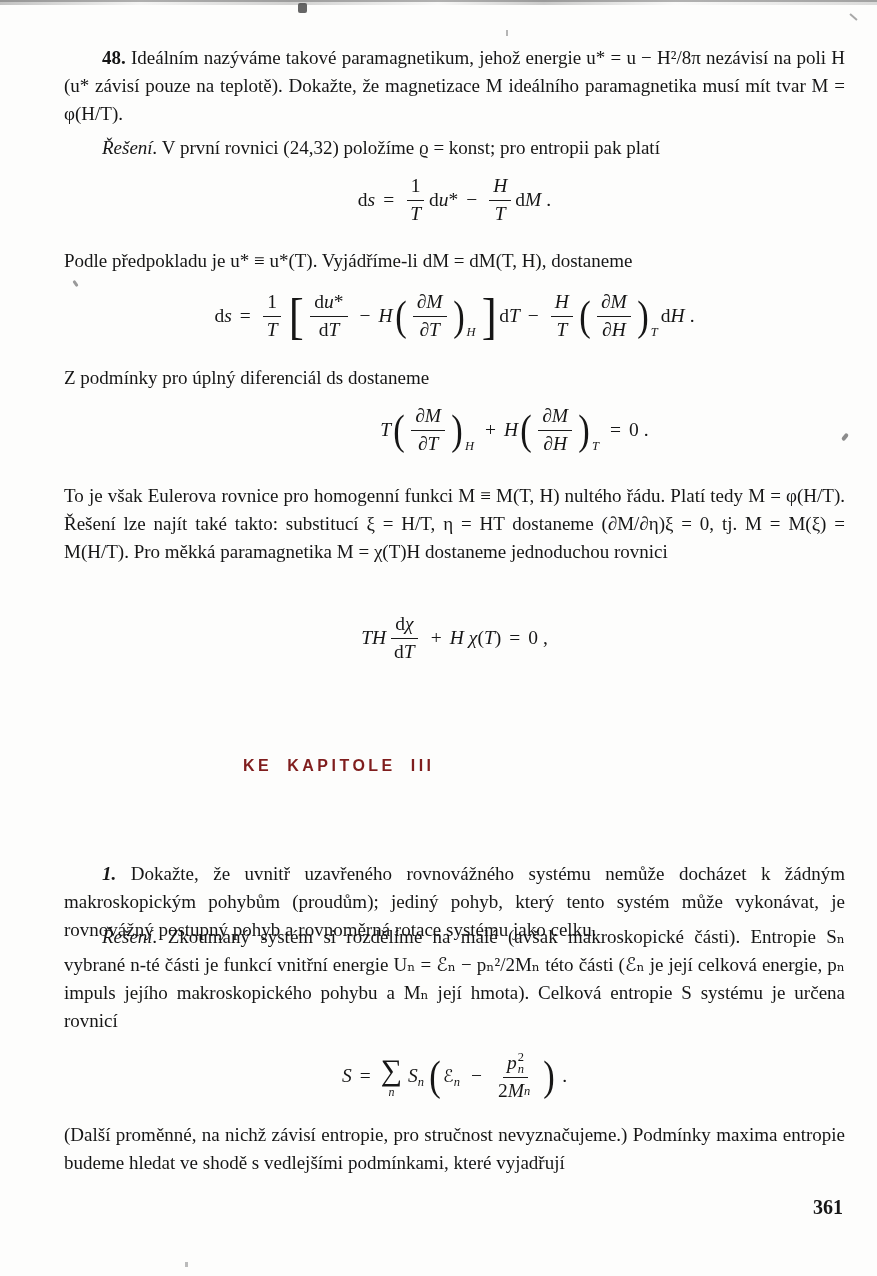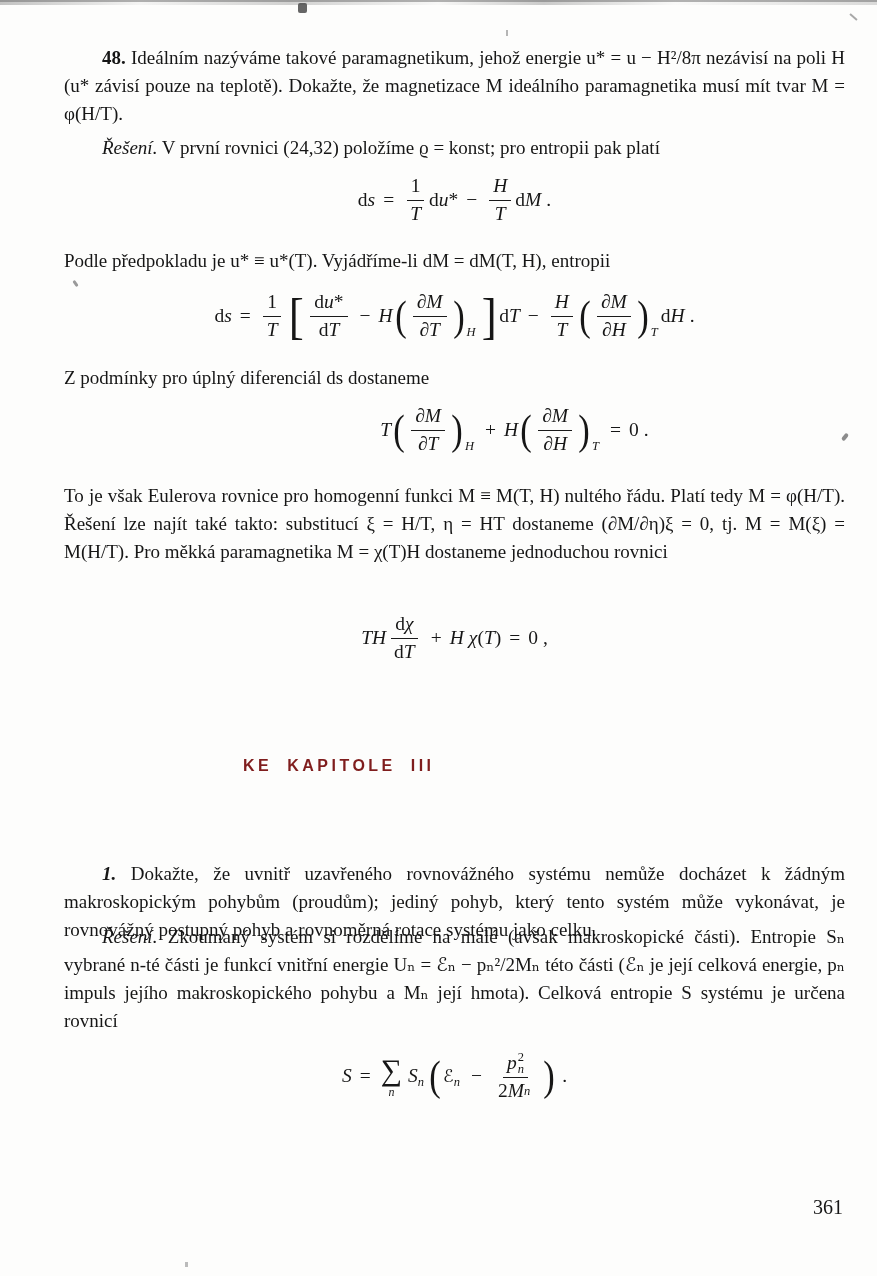--- a/index.html
+++ b/index.html
@@ -42,21 +42,21 @@
   .sce{font-family:"DejaVu Sans","DejaVu Serif",serif;font-style:italic;font-size:17.5px;}
   
   .heading{
     position:absolute;left:243px;top:757px;margin:0;
     font-family:"Liberation Sans","DejaVu Sans",sans-serif;
     font-size:16px;font-weight:700;letter-spacing:3.5px;word-spacing:7px;color:#7f1d1d;
   }
   
   .pagenum{
     position:absolute;left:64px;top:1196px;width:779px;margin:0;
-    text-align:right;font-size:20px;font-weight:400;
+    text-align:right;font-size:20px;font-weight:700;
   }
   
   .top-noise{
     position:absolute;top:0;left:0;width:877px;height:5px;opacity:.55;
     background:linear-gradient(90deg,
       rgba(60,60,60,.55) 0%,rgba(170,170,170,.18) 16%,rgba(75,75,75,.45) 33%,
       rgba(185,185,185,.12) 50%,rgba(70,70,70,.5) 62%,rgba(200,200,200,.1) 77%,
       rgba(95,95,95,.4) 100%);
   }
   .top-noise2{position:absolute;top:0;left:0;width:877px;height:2px;background:#6a6a6a;opacity:.5;}
@@ -107,21 +107,21 @@
         </span>
         <span class="den">
           <span class="it">T</span>
         </span>
       </span>
       <span class="rm">d</span>
       <span class="it">M</span>
       <span class="pt">.</span>
     </div>
 
-  <p class="para" style="top:247px"><span>Podle předpokladu je u* ≡ u*(T). Vyjádříme-li dM = dM(T, H), entropii</span></p>
+  <p class="para" style="top:247px"><span>Podle předpokladu je u* ≡ u*(T). Vyjádříme-li dM = dM(T, H), dostaneme</span></p>
 
   <div class="eq" style="top:282px;height:68px">
       <span class="rm">d</span>
       <span class="it">s</span>
       <span class="op">=</span>
       <span class="frac">
         <span class="num">
           <span class="rm">1</span>
         </span>
         <span class="den">
@@ -271,16 +271,17 @@
         <span class="den">
           <span class="rm">2</span>
           <span class="it">M</span>
           <span class="msub" style="top: 4px;">n</span>
         </span>
       </span>
       <span class="bigp">)</span>
       <span class="pt">.</span>
     </div>
 
+  <p class="para" style="top:1121px"><span>(Další proměnné, na nichž závisí entropie, pro stručnost nevyznačujeme.) Podmínky maxima entropie budeme hledat ve shodě s vedlejšími podmínkami, které vyjadřují</span></p>
 
   <p class="pagenum">361</p>
 
 </div>
 
 </body></html>

